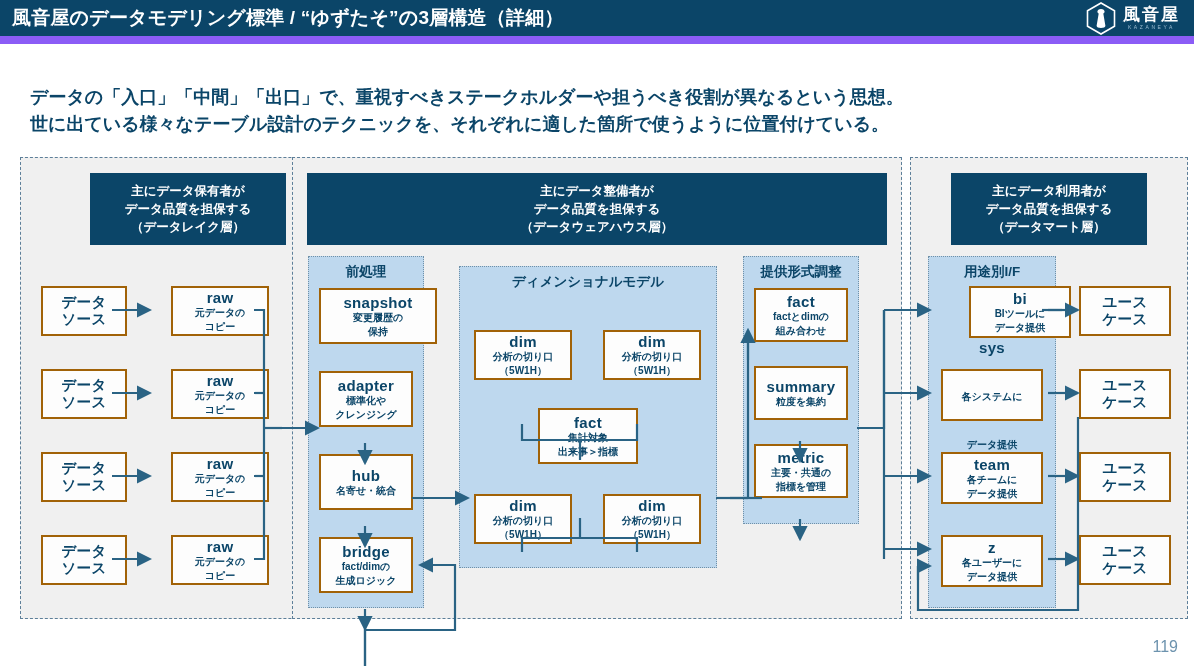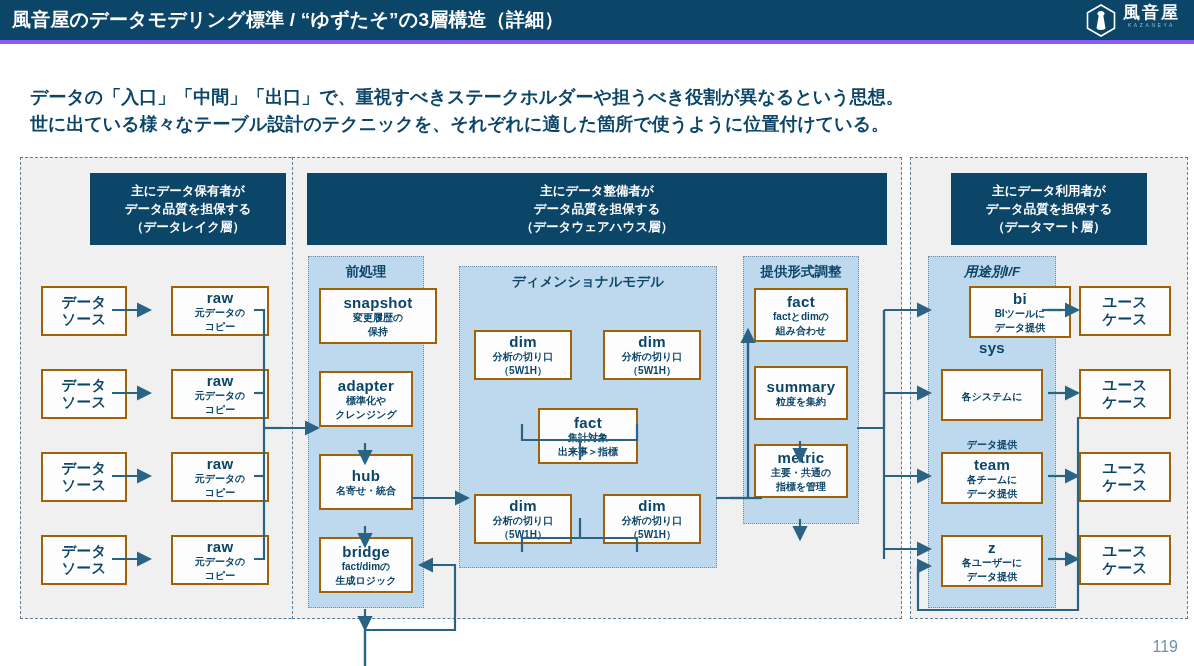--- a/index.html
+++ b/index.html
@@ -4,28 +4,28 @@
 <style>
   html,body{margin:0;padding:0;}
   body{
     width:1194px;height:666px;background:#ffffff;
     font-family:"Liberation Sans","DejaVu Sans",sans-serif;
     color:#1d4f73;overflow:hidden;position:relative;
   }
   
   .header{
     position:absolute;left:0;top:0;width:1194px;height:44px;
-    background:#0b4568;border-bottom:4px solid #8b5cf6;
+    background:#0b4568;border-bottom:8px solid #8b5cf6;
     display:flex;align-items:center;justify-content:space-between;
     box-sizing:border-box;padding:0 14px 0 12px;
   }
   .header-title{
     color:#ffffff;font-size:19px;font-weight:bold;letter-spacing:.2px;white-space:nowrap;
   }
-  .brand{display:flex;align-items:flex-start;gap:7px;padding-left:44px;}
+  .brand{display:flex;align-items:center;gap:7px;padding-left:44px;}
   .brand-mark{width:30px;height:33px;flex:0 0 auto;}
   .brand-text{display:flex;flex-direction:column;align-items:center;line-height:1;}
   .brand-name{color:#ffffff;font-size:17px;font-weight:bold;letter-spacing:2px;}
   .brand-sub{color:#9dbdd2;font-size:5px;letter-spacing:2.6px;margin-top:2px;}
 
   
   .lead{
     position:absolute;left:30px;top:84px;width:1140px;
     font-size:18px;font-weight:bold;line-height:1.5;color:#0b4568;
   }
@@ -53,21 +53,21 @@
   .group{
     position:absolute;background:#bed8ee;border:1px dotted #6f90a8;box-sizing:border-box;
   }
   .group-title{
     position:absolute;top:6px;left:0;width:100%;text-align:center;
     font-size:13.5px;font-weight:bold;color:#0b4568;
   }
   #grp-pre{left:15px;top:98px;width:116px;height:352px;}
   #grp-dim{left:166px;top:108px;width:258px;height:302px;}
   #grp-fmt{left:450px;top:98px;width:116px;height:268px;}
-  #grp-if {left:17px;top:98px;width:128px;height:352px;font-style:italic;}
+  #grp-if {left:17px;top:98px;width:128px;height:352px;}
 
   
   .node{
     position:absolute;background:#fdfdfd;border:2px solid #a16207;box-sizing:border-box;
     display:flex;flex-direction:column;align-items:center;justify-content:center;
     text-align:center;color:#0b4568;
   }
   .node .t1{font-size:15px;font-weight:bold;letter-spacing:.3px;line-height:1.15;}
   .node .t1.jp{font-size:14.5px;}
   .node .t2{font-size:10px;font-weight:bold;line-height:1.25;margin-top:1px;}

